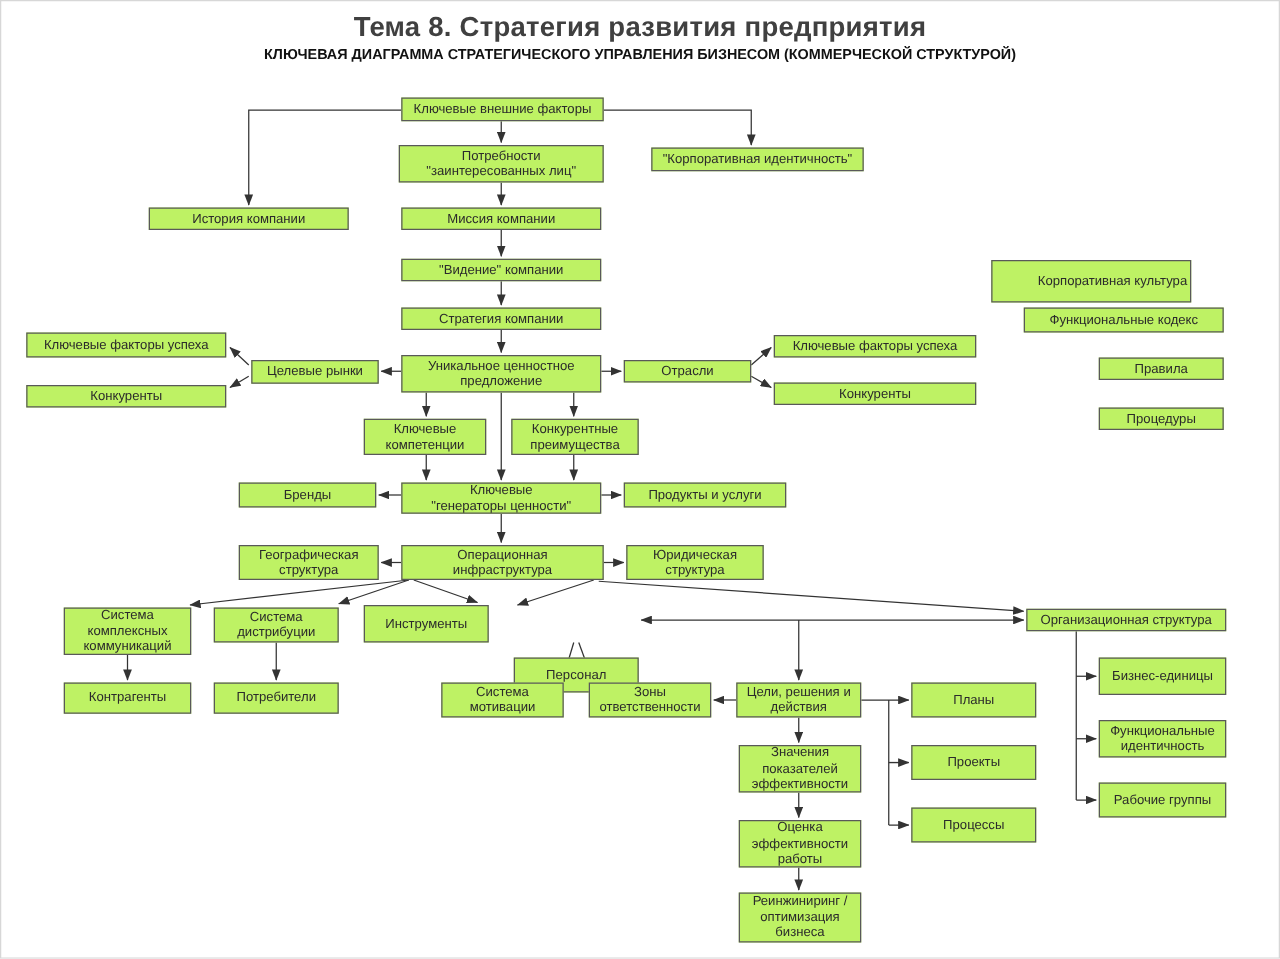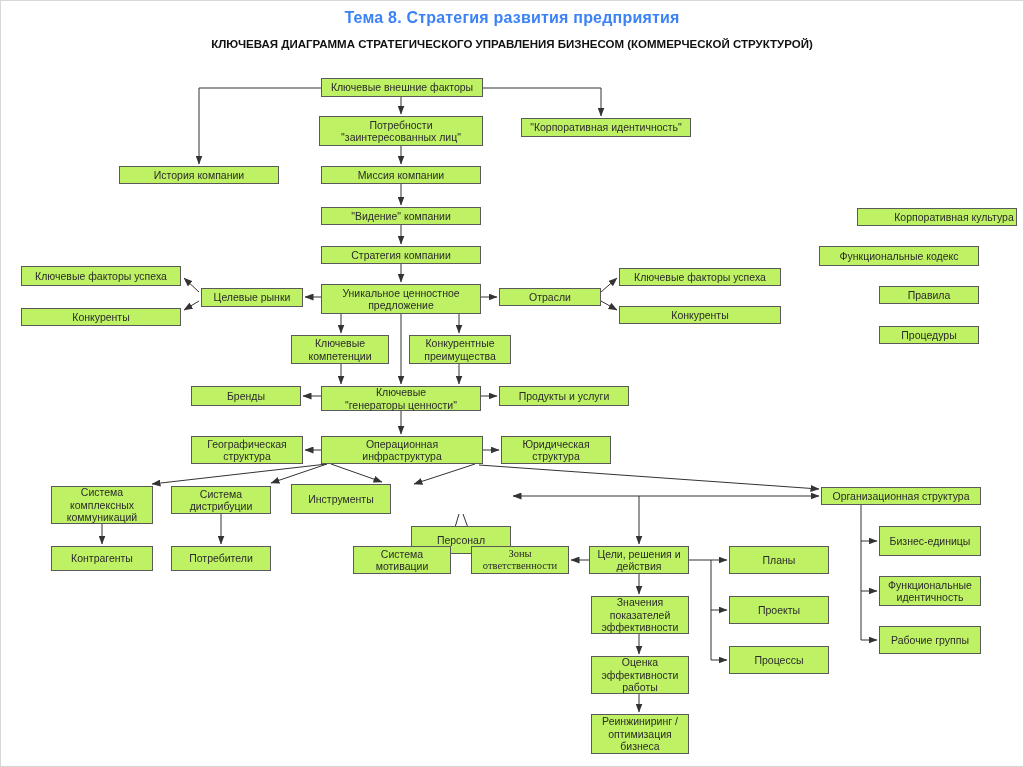--- a/index.html
+++ b/index.html
@@ -16,23 +16,23 @@
     overflow: hidden;
     box-sizing: border-box;
     border: 1px solid #d7d7d7;
   }
   .title {
     position: absolute;
     top: 8px;
     left: 0;
     width: 100%;
     text-align: center;
-    font-size: 16px;
+    font-size: 22px;
     font-weight: bold;
-    color: #3b82f6;
+    color: #404040;
     letter-spacing: 0.2px;
   }
   .subtitle {
     position: absolute;
     top: 37px;
     left: 0;
     width: 100%;
     text-align: center;
     font-size: 11.5px;
     font-weight: bold;
@@ -139,21 +139,21 @@
       <div class="node" style="left: 320px; top: 206px; width: 160px; height: 18px; border-color: rgb(89, 89, 89); color: rgb(43, 43, 43);">"Видение" компании</div>
       <div class="node" style="left: 320px; top: 245px; width: 160px; height: 18px; border-color: rgb(89, 89, 89); color: rgb(43, 43, 43);">Стратегия компании</div>
       <div class="node" style="left: 320px; top: 283px; width: 160px; height: 30px; border-color: rgb(89, 89, 89); color: rgb(43, 43, 43);">Уникальное ценностное
 предложение</div>
       <div class="node" style="left: 200px; top: 287px; width: 102px; height: 19px; border-color: rgb(89, 89, 89); color: rgb(43, 43, 43);">Целевые рынки</div>
       <div class="node" style="left: 20px; top: 265px; width: 160px; height: 20px; border-color: rgb(89, 89, 89); color: rgb(43, 43, 43);">Ключевые факторы успеха</div>
       <div class="node" style="left: 20px; top: 307px; width: 160px; height: 18px; border-color: rgb(89, 89, 89); color: rgb(43, 43, 43);">Конкуренты</div>
       <div class="node" style="left: 498px; top: 287px; width: 102px; height: 18px; border-color: rgb(89, 89, 89); color: rgb(43, 43, 43);">Отрасли</div>
       <div class="node" style="left: 618px; top: 267px; width: 162px; height: 18px; border-color: rgb(89, 89, 89); color: rgb(43, 43, 43);">Ключевые факторы успеха</div>
       <div class="node" style="left: 618px; top: 305px; width: 162px; height: 18px; border-color: rgb(89, 89, 89); color: rgb(43, 43, 43);">Конкуренты</div>
-      <div class="node" style="left: 856px; top: 207px; width: 160px; height: 18px; border-color: rgb(89, 89, 89); color: rgb(43, 43, 43); padding-left: 36px;">Корпоративная культура</div>
+      <div class="node" style="left: 792px; top: 207px; width: 160px; height: 34px; border-color: rgb(89, 89, 89); color: rgb(43, 43, 43); padding-left: 36px;">Корпоративная культура</div>
       <div class="node" style="left: 818px; top: 245px; width: 160px; height: 20px; border-color: rgb(89, 89, 89); color: rgb(43, 43, 43);">Функциональные кодекс</div>
       <div class="node" style="left: 878px; top: 285px; width: 100px; height: 18px; border-color: rgb(89, 89, 89); color: rgb(43, 43, 43);">Правила</div>
       <div class="node" style="left: 878px; top: 325px; width: 100px; height: 18px; border-color: rgb(89, 89, 89); color: rgb(43, 43, 43);">Процедуры</div>
       <div class="node" style="left: 290px; top: 334px; width: 98px; height: 29px; border-color: rgb(89, 89, 89); color: rgb(43, 43, 43);">Ключевые
 компетенции</div>
       <div class="node" style="left: 408px; top: 334px; width: 102px; height: 29px; border-color: rgb(89, 89, 89); color: rgb(43, 43, 43);">Конкурентные
 преимущества</div>
       <div class="node" style="left: 190px; top: 385px; width: 110px; height: 20px; border-color: rgb(89, 89, 89); color: rgb(43, 43, 43);">Бренды</div>
       <div class="node" style="left: 320px; top: 385px; width: 160px; height: 25px; border-color: rgb(89, 89, 89); color: rgb(43, 43, 43);">Ключевые
 "генераторы ценности"</div>
@@ -168,21 +168,21 @@
 комплексных
 коммуникаций</div>
       <div class="node" style="left: 170px; top: 485px; width: 100px; height: 28px; border-color: rgb(89, 89, 89); color: rgb(43, 43, 43);">Система
 дистрибуции</div>
       <div class="node" style="left: 290px; top: 483px; width: 100px; height: 30px; border-color: rgb(89, 89, 89); color: rgb(43, 43, 43);">Инструменты</div>
       <div class="node" style="left: 410px; top: 485px; width: 100px; height: 28px; border-color: rgb(89, 89, 89); color: rgb(43, 43, 43); margin-top: 40px;">Персонал</div>
       <div class="node" style="left: 50px; top: 545px; width: 102px; height: 25px; border-color: rgb(89, 89, 89); color: rgb(43, 43, 43);">Контрагенты</div>
       <div class="node" style="left: 170px; top: 545px; width: 100px; height: 25px; border-color: rgb(89, 89, 89); color: rgb(43, 43, 43);">Потребители</div>
       <div class="node" style="left: 352px; top: 545px; width: 98px; height: 28px; border-color: rgb(89, 89, 89); color: rgb(43, 43, 43);">Система
 мотивации</div>
-      <div class="node" style="left: 470px; top: 545px; width: 98px; height: 28px; border-color: rgb(89, 89, 89); color: rgb(43, 43, 43); font-family: Liberation Serif, serif;">Зоны
+      <div class="node" style="left: 470px; top: 545px; width: 98px; height: 28px; border-color: rgb(89, 89, 89); color: rgb(43, 43, 43);">Зоны
 ответственности</div>
       <div class="node" style="left: 588px; top: 545px; width: 100px; height: 28px; border-color: rgb(89, 89, 89); color: rgb(43, 43, 43);">Цели, решения и
 действия</div>
       <div class="node" style="left: 728px; top: 545px; width: 100px; height: 28px; border-color: rgb(89, 89, 89); color: rgb(43, 43, 43);">Планы</div>
       <div class="node" style="left: 728px; top: 595px; width: 100px; height: 28px; border-color: rgb(89, 89, 89); color: rgb(43, 43, 43);">Проекты</div>
       <div class="node" style="left: 728px; top: 645px; width: 100px; height: 28px; border-color: rgb(89, 89, 89); color: rgb(43, 43, 43);">Процессы</div>
       <div class="node" style="left: 820px; top: 486px; width: 160px; height: 18px; border-color: rgb(89, 89, 89); color: rgb(43, 43, 43);">Организационная структура</div>
       <div class="node" style="left: 878px; top: 525px; width: 102px; height: 30px; border-color: rgb(89, 89, 89); color: rgb(43, 43, 43);">Бизнес-единицы</div>
       <div class="node" style="left: 878px; top: 575px; width: 102px; height: 30px; border-color: rgb(89, 89, 89); color: rgb(43, 43, 43);">Функциональные
 идентичность</div>

